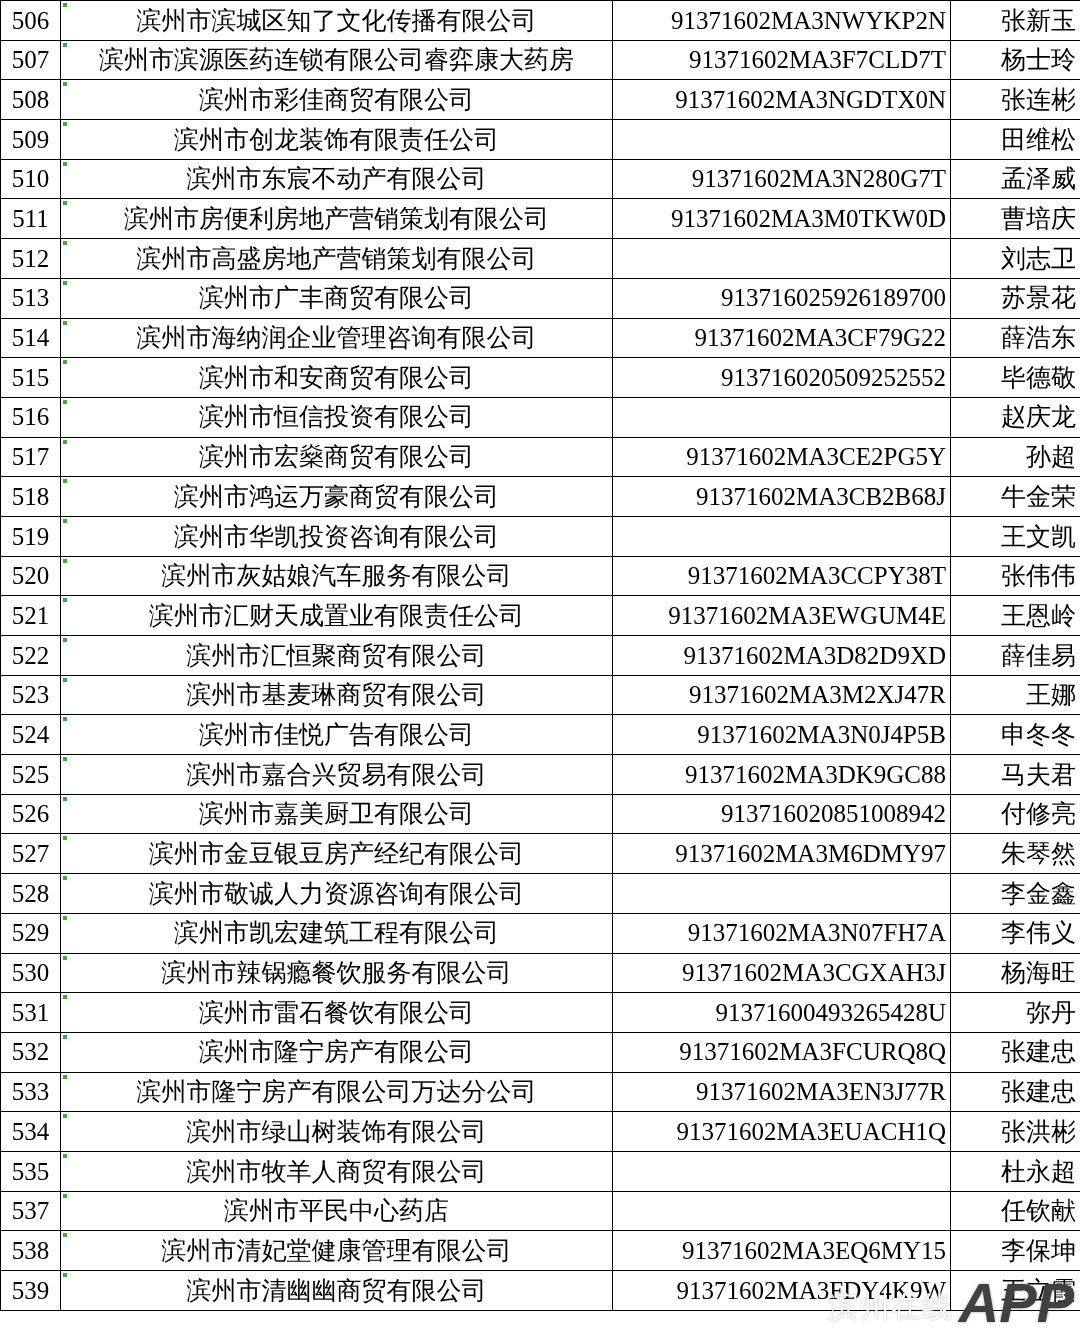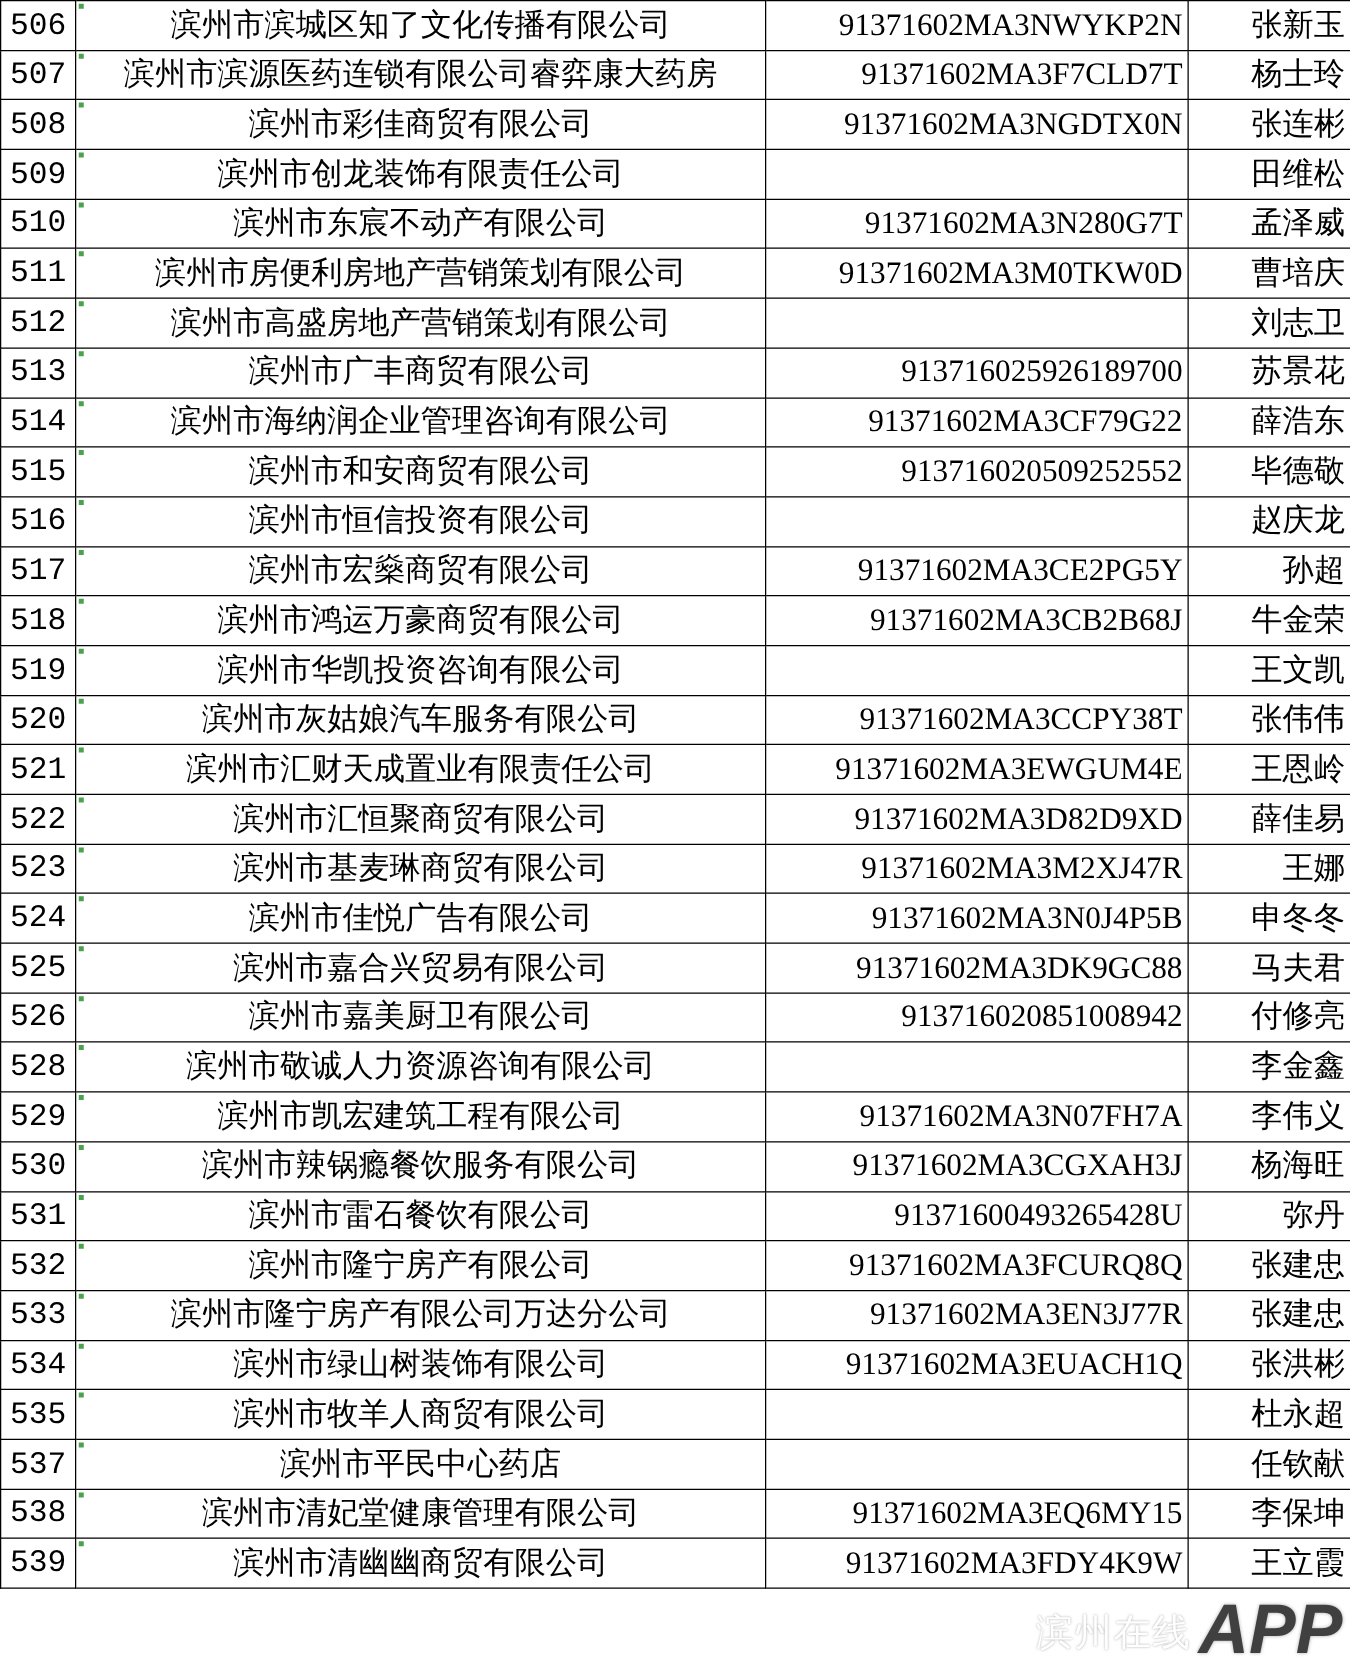--- a/index.html
+++ b/index.html
@@ -34,21 +34,20 @@
     overflow: hidden;
   }
   col.c-idx { width: 60px; }
   col.c-name { width: 552px; }
   col.c-code { width: 338px; }
   col.c-person { width: 130px; }
 
   td.idx {
     text-align: center;
     font-size: 26px;
-    font-family: Liberation Mono, monospace;
   }
   td.name {
     text-align: center;
     font-size: 25px;
   }
   td.code {
     text-align: right;
     font-size: 25px;
     font-family: "Liberation Serif", "DejaVu Serif", serif;
   }
@@ -237,20 +236,26 @@
           <td class="code">91371602MA3DK9GC88</td>
           <td class="person">马夫君</td>
         </tr>
         <tr>
           <td class="idx">526</td>
           <td class="name">滨州市嘉美厨卫有限公司</td>
           <td class="code">913716020851008942</td>
           <td class="person">付修亮</td>
         </tr>
         <tr>
+          <td class="idx">527</td>
+          <td class="name">滨州市金豆银豆房产经纪有限公司</td>
+          <td class="code">91371602MA3M6DMY97</td>
+          <td class="person">朱琴然</td>
+        </tr>
+        <tr>
           <td class="idx">528</td>
           <td class="name">滨州市敬诚人力资源咨询有限公司</td>
           <td class="code"></td>
           <td class="person">李金鑫</td>
         </tr>
         <tr>
           <td class="idx">529</td>
           <td class="name">滨州市凯宏建筑工程有限公司</td>
           <td class="code">91371602MA3N07FH7A</td>
           <td class="person">李伟义</td>

